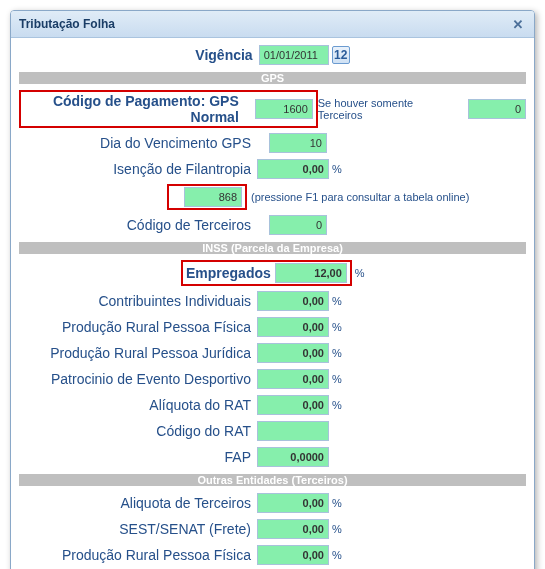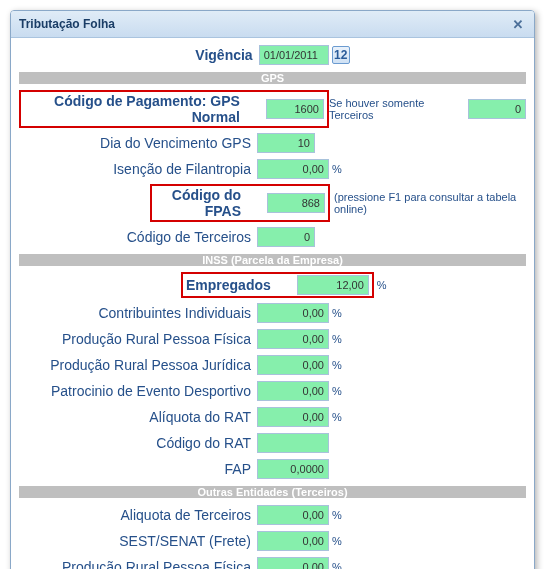--- a/index.html
+++ b/index.html
@@ -62,34 +62,33 @@
   .row.center { justify-content: center; }
   input.field {
     border: 1px solid #a8c2db;
     background: #86efac;
     height: 20px;
     padding: 1px 4px;
     font-size: 11px;
     color: #333;
     text-align: right;
   }
-  input.field.sm { width: 58px; }
-  input.field.md { width: 72px; }
+  input.field.sm { width: 58px; margin-left: 12px; }
+  input.field.md { width: 72px; font-weight: bold; }
   input.field.date { width: 70px; text-align: left; }
   .suffix {
     margin-left: 3px;
     color: #26508a;
     font-size: 11px;
   }
   .highlight {
     border: 2px solid #d40000;
     padding: 1px 3px;
     display: inline-flex;
     align-items: center;
-    gap: 22px;
   }
   .highlight .label {
     width: auto;
     padding-right: 4px;
     color: #26508a;
     font-weight: bold;
   }
   .section-header {
     background: #bfbfbf;
     color: #fff;
@@ -163,21 +162,20 @@
 
     <div class="row">
       <span class="label">Isenção de Filantropia</span>
       <input class="field md" value="0,00" style="">
       <span class="suffix">%</span>
     </div>
 
     <div class="row">
       <span class="label" style="width:148px;"></span>
       <span class="highlight">
-        <span class="label">Código do FPAS</span>
         <input class="field sm" value="868" style="">
       </span>
       <span class="hint">(pressione F1 para consultar a tabela online)</span>
     </div>
 
     <div class="row">
       <span class="label">Código de Terceiros</span>
       <input class="field sm" value="0" style="">
     </div>
 

